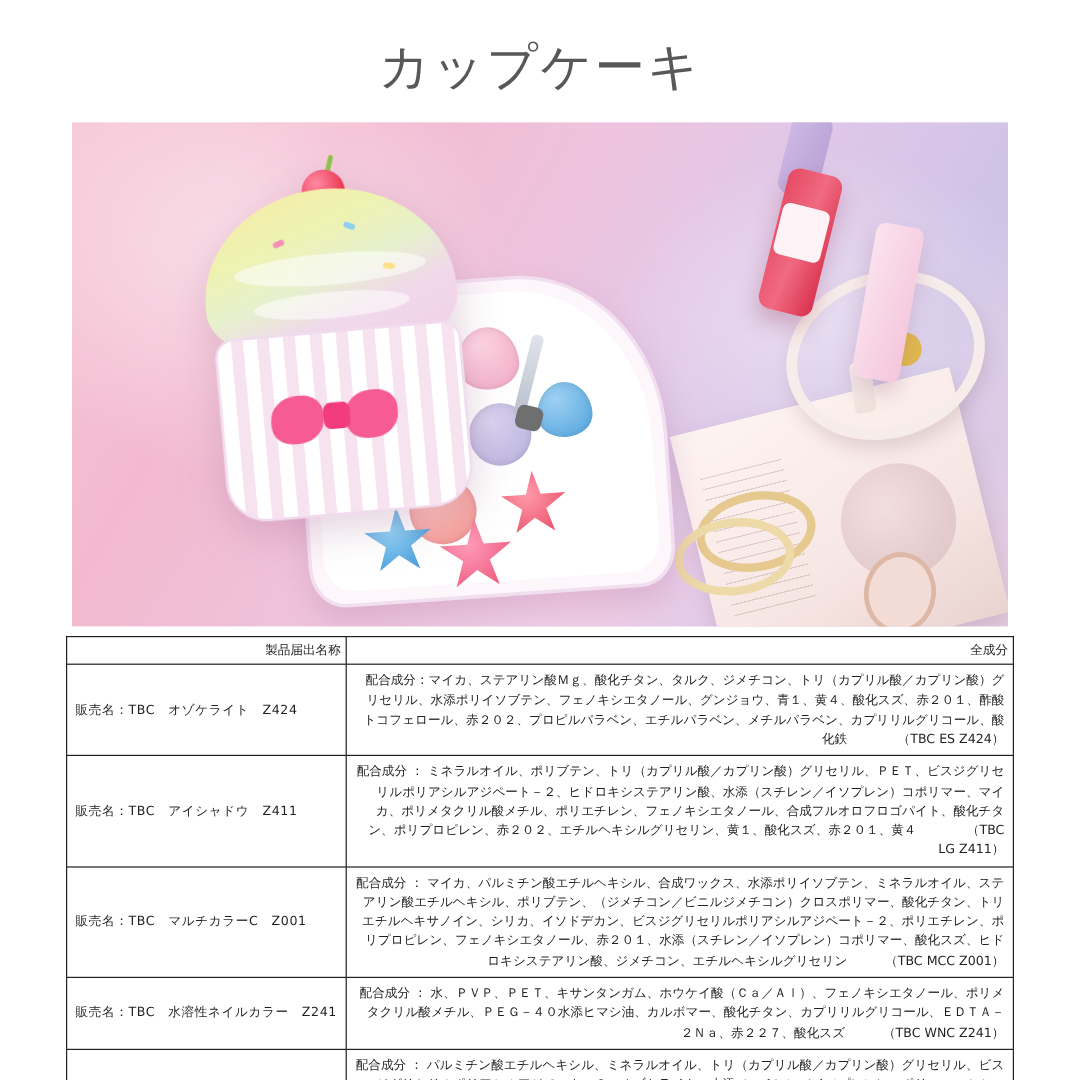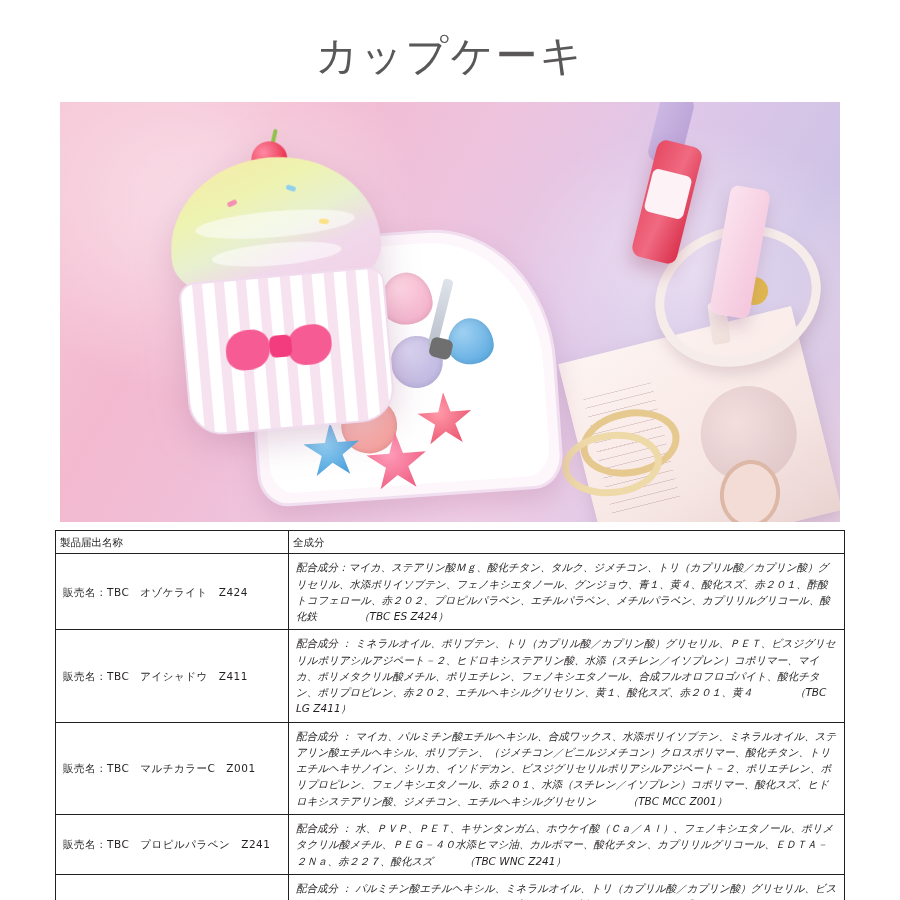--- a/index.html
+++ b/index.html
@@ -270,33 +270,32 @@
     font-family: "DejaVu Sans", sans-serif;
   }
   table.ingredients th,
   table.ingredients td {
     border: 1px solid #231f20;
     vertical-align: middle;
     padding: 5px 7px;
   }
   table.ingredients th {
     font-weight: normal;
-    text-align: left;
+    text-align: right;
     font-size: 10.5px;
     padding: 3px 4px;
   }
   td.name-cell {
     width: 218px;
     text-align: left;
     letter-spacing: 0.5px;
     white-space: nowrap;
   }
   td.ing-cell {
-    text-align: left;
-    font-style: italic;
+    text-align: right;
   }
 </style>
 </head>
 <body>
 
 <div class="page">
 
   <h1 class="page-title">カップケーキ</h1>
 
   <div class="hero">
@@ -372,21 +371,21 @@
         </tr>
         <tr>
           <td class="name-cell">販売名：TBC　アイシャドウ　Z411</td>
           <td class="ing-cell">配合成分 ： ミネラルオイル、ポリブテン、トリ（カプリル酸／カプリン酸）グリセリル、ＰＥＴ、ビスジグリセリルポリアシルアジペート－２、ヒドロキシステアリン酸、水添（スチレン／イソプレン）コポリマー、マイカ、ポリメタクリル酸メチル、ポリエチレン、フェノキシエタノール、合成フルオロフロゴパイト、酸化チタン、ポリプロピレン、赤２０２、エチルヘキシルグリセリン、黄１、酸化スズ、赤２０１、黄４　　　　（TBC LG Z411）</td>
         </tr>
         <tr>
           <td class="name-cell">販売名：TBC　マルチカラーC　Z001</td>
           <td class="ing-cell">配合成分 ： マイカ、パルミチン酸エチルヘキシル、合成ワックス、水添ポリイソブテン、ミネラルオイル、ステアリン酸エチルヘキシル、ポリブテン、（ジメチコン／ビニルジメチコン）クロスポリマー、酸化チタン、トリエチルヘキサノイン、シリカ、イソドデカン、ビスジグリセリルポリアシルアジペート－２、ポリエチレン、ポリプロピレン、フェノキシエタノール、赤２０１、水添（スチレン／イソプレン）コポリマー、酸化スズ、ヒドロキシステアリン酸、ジメチコン、エチルヘキシルグリセリン　　　（TBC MCC Z001）</td>
         </tr>
         <tr>
-          <td class="name-cell">販売名：TBC　プロピルパラベン　Z241</td>
+          <td class="name-cell">販売名：TBC　水溶性ネイルカラー　Z241</td>
           <td class="ing-cell">配合成分 ： 水、ＰＶＰ、ＰＥＴ、キサンタンガム、ホウケイ酸（Ｃａ／Ａｌ）、フェノキシエタノール、ポリメタクリル酸メチル、ＰＥＧ－４０水添ヒマシ油、カルボマー、酸化チタン、カプリリルグリコール、ＥＤＴＡ－２Ｎａ、赤２２７、酸化スズ　　　（TBC WNC Z241）</td>
         </tr>
         <tr>
           <td class="name-cell">販売名：TBC　リップスティック　Z126</td>
           <td class="ing-cell">配合成分 ： パルミチン酸エチルヘキシル、ミネラルオイル、トリ（カプリル酸／カプリン酸）グリセリル、ビスジグリセリルポリアシルアジペート－２、オゾケライト、水添（スチレン／イソプレン）コポリマー、ミツロウ、ヒドロキシステアリン酸、酸化チタン、カルナウバロウ、キャンデリラロウ、フェノキシエタノール、赤２０２、シア脂、エチルヘキシルグリセリン　　　（TBC LS Z126）</td>
         </tr>
       </tbody>
     </table>
   </div>
 

